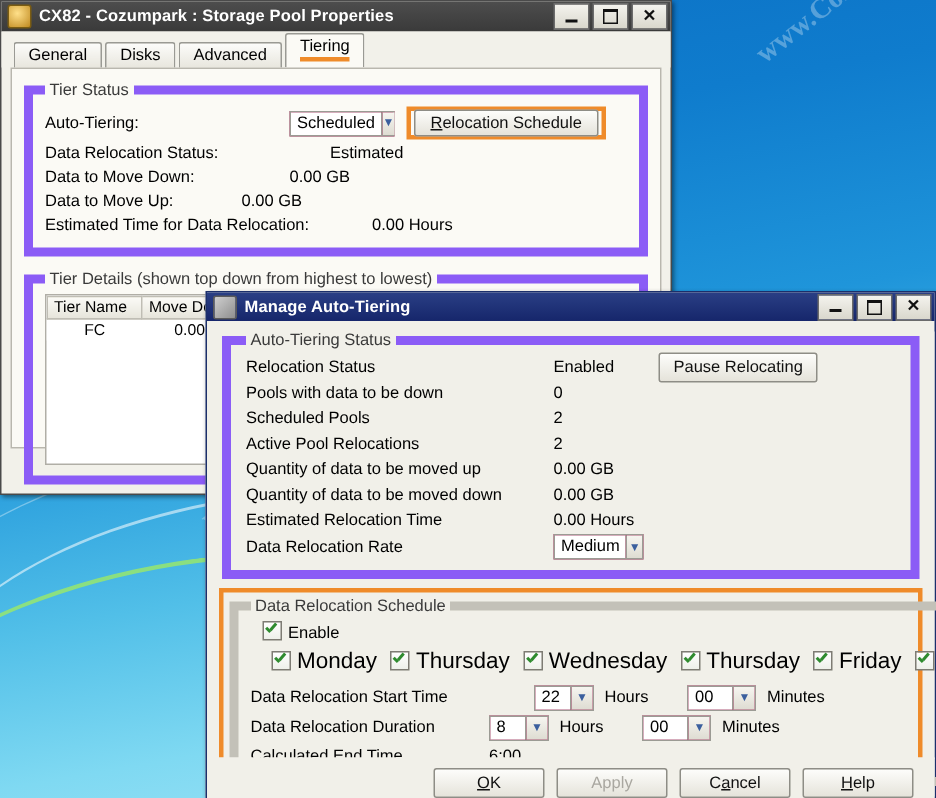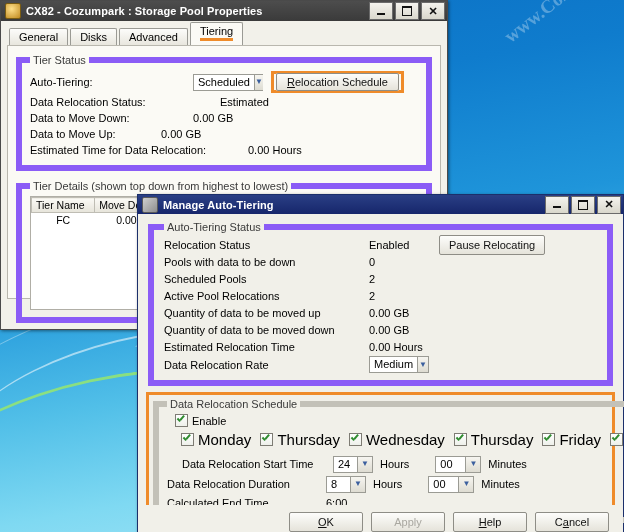--- a/index.html
+++ b/index.html
@@ -314,23 +314,23 @@
               <span class="chk on"></span>
               <span>Saturday</span>
             </span>
           <span class="day" style="margin-right:0;">
               <span class="chk on"></span>
               <span>Sunday</span>
             </span>
         </div>
 
         <div class="mrow" style="height:20px;">
-          <span class="ml" style="width:151px;margin-left:15px;">Data Relocation Start Time</span>
+          <span class="ml" style="width:189px;">Data Relocation Start Time</span>
           <span class="combo" style="width:38px;">
-            <span class="cval" style="flex:1;">24</span>
+            <span class="cval" style="flex:1;">22</span>
             <span class="carr">▼</span>
           </span>
           <span style="margin:0 26px 0 7px;">Hours</span>
           <span class="combo" style="width:44px;">
             <span class="cval" style="flex:1;">00</span>
             <span class="carr">▼</span>
           </span>
           <span style="margin-left:7px;">Minutes</span>
         </div>
 
@@ -351,17 +351,17 @@
         <div class="mrow" style="height:17px;">
           <span class="ml" style="width:159px;">Calculated End Time</span>
           <span>6:00</span>
         </div>
       </fieldset>
     </div>
 
     <div class="footer">
       <span class="btn"><u>O</u><span>K</span></span>
       <span class="btn dis">Apply</span>
+      <span class="btn"><span>C</span><u>a</u><span>ncel</span></span>
       <span class="btn"><u>H</u><span>elp</span></span>
-      <span class="btn"><span>C</span><u>a</u><span>ncel</span></span>
     </div>
   </div>
 </div>
 
 </body></html>

